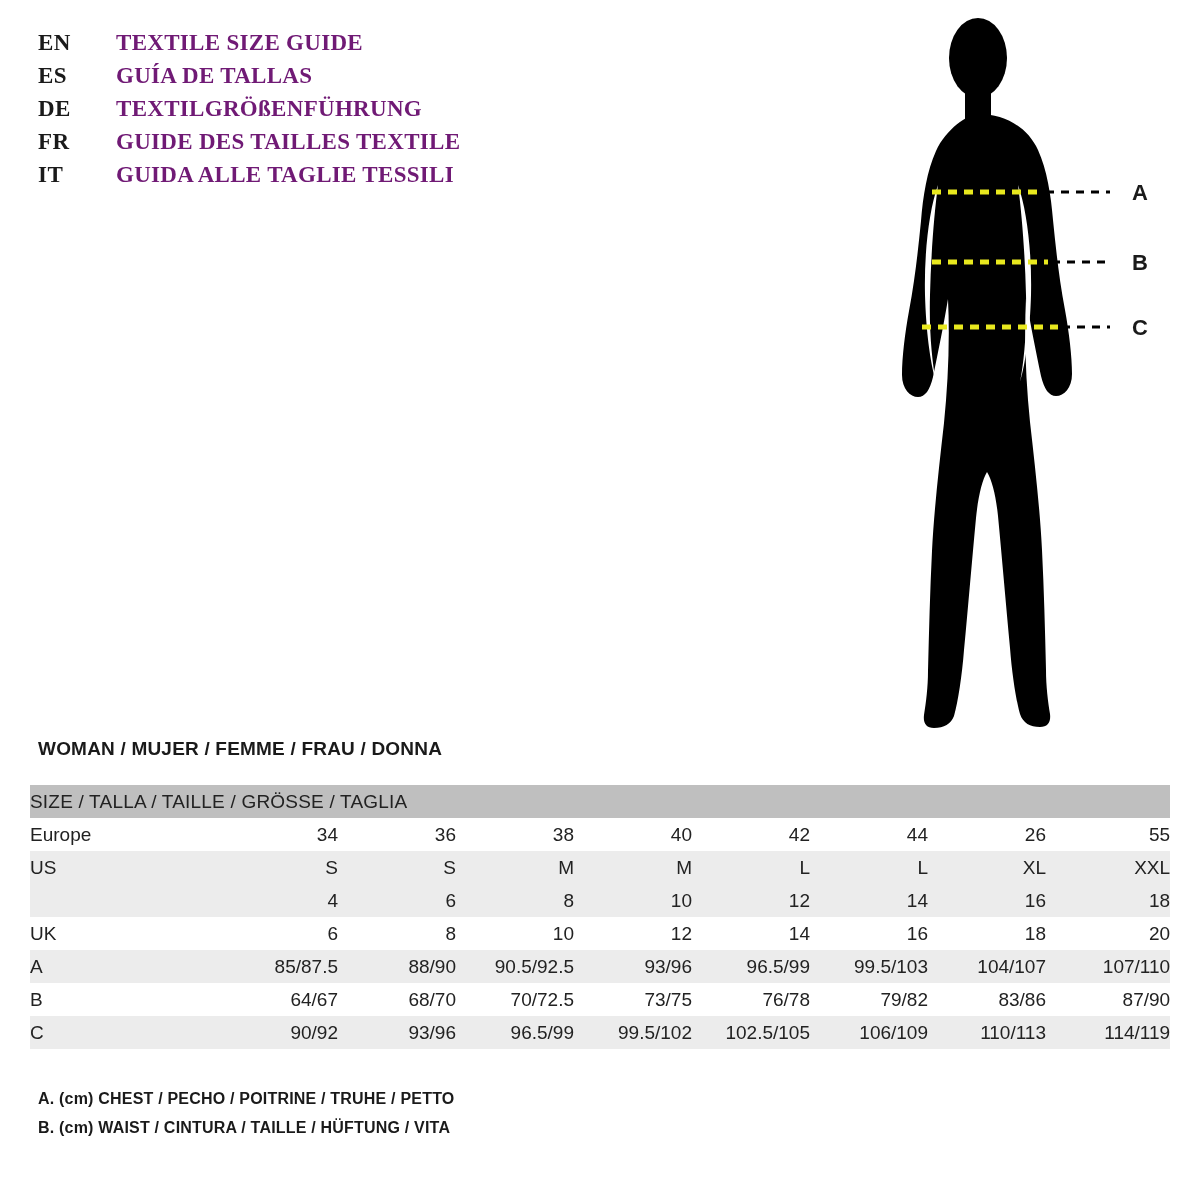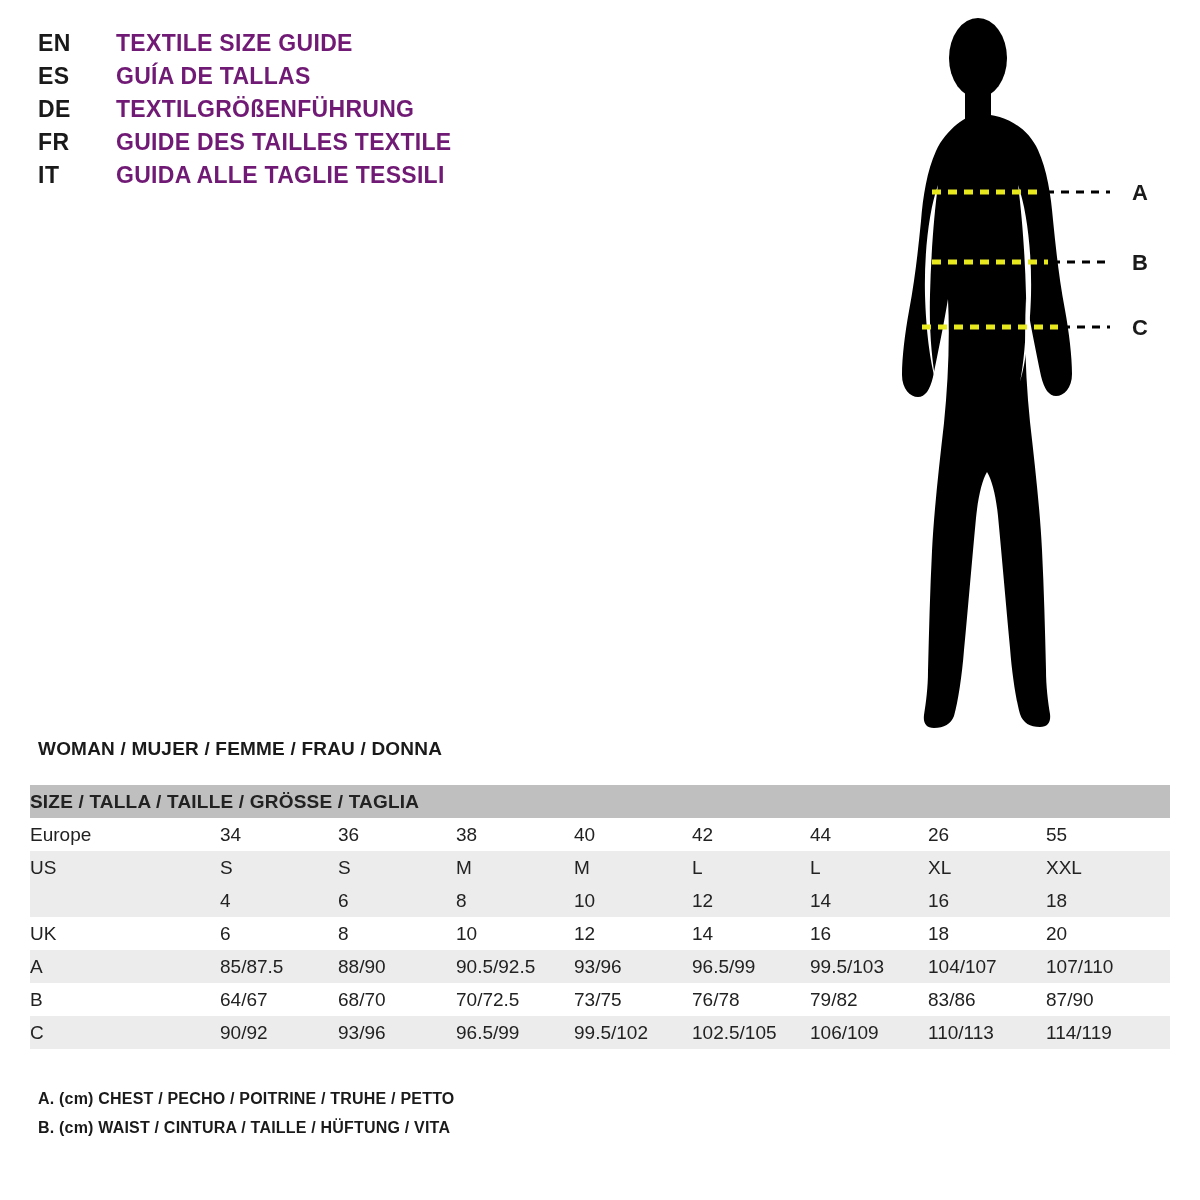--- a/index.html
+++ b/index.html
@@ -20,20 +20,21 @@
   #title-block {
     position: absolute;
     left: 38px;
     top: 30px;
     width: 560px;
   }
   .title-row {
     display: flex;
     align-items: baseline;
     height: 33px;
+    font-family: Liberation Serif, serif;
   }
   .title-lang {
     width: 78px;
     font-size: 23px;
     font-weight: bold;
     letter-spacing: 0.5px;
     color: #1a1a1a;
   }
   .title-text {
     font-size: 23px;
@@ -85,32 +86,32 @@
     table-layout: fixed;
   }
   table.size-table td {
     font-size: 19px;
     height: 33px;
     padding: 0;
     color: #222;
   }
   .hdr-row td {
     background: #bfbfbf;
-    font-weight: bold;
+    font-weight: normal;
     font-size: 18.5px;
     letter-spacing: 0.2px;
   }
   .row-shade td { background: #ececec; }
   .row-plain td { background: #ffffff; }
   .col-label {
     padding-left: 10px;
     text-align: left;
   }
   .cell-val {
-    text-align: left;
+    text-align: right;
   }
 
   
   #footnotes {
     position: absolute;
     left: 38px;
     top: 1090px;
     width: 760px;
   }
   .footnote {

